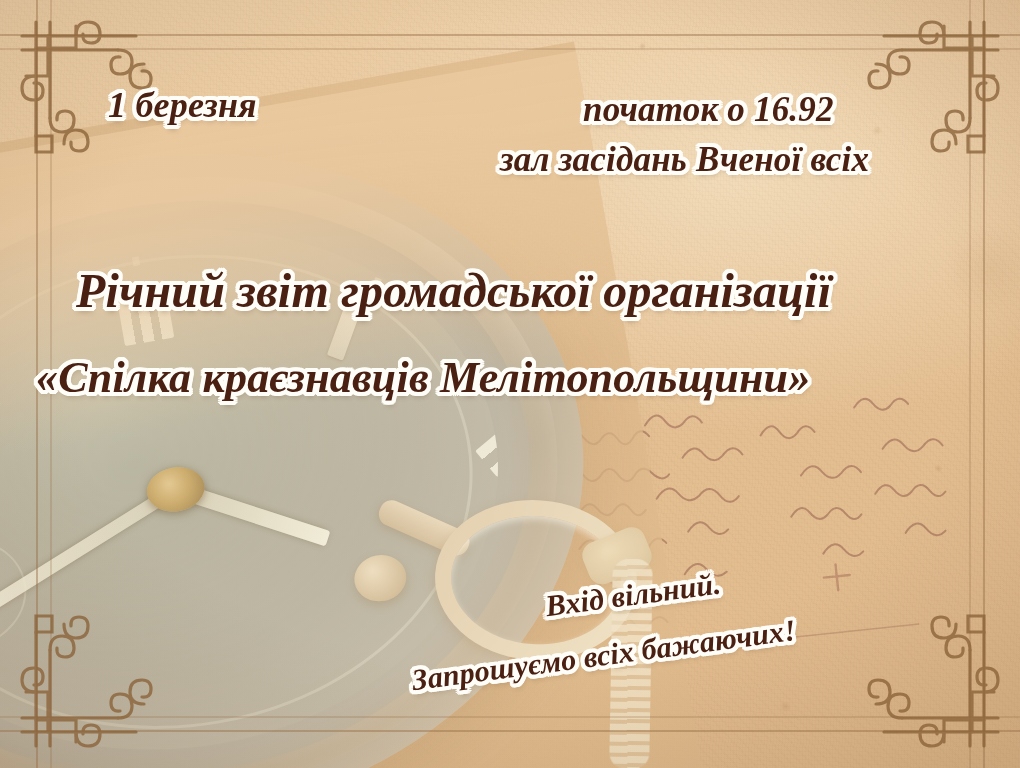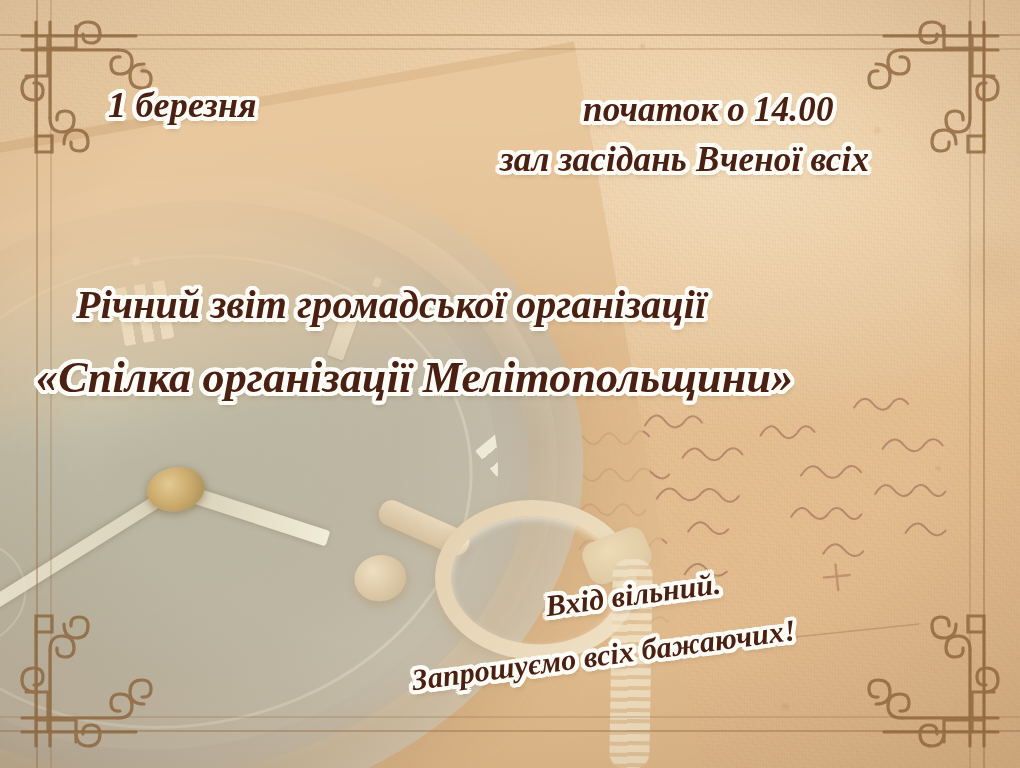--- a/index.html
+++ b/index.html
@@ -292,21 +292,21 @@
       -2px -4px 0 #fffdf7, 2px -4px 0 #fffdf7, -4px -2px 0 #fffdf7, 4px -2px 0 #fffdf7,
       -4px 2px 0 #fffdf7, 4px 2px 0 #fffdf7, -2px 4px 0 #fffdf7, 2px 4px 0 #fffdf7,
       1px 5px 5px rgba(90,60,34,.30);
     -webkit-text-stroke: 0;
   }
 
   #date-text     { left: 108px; top: 84px;  font-size: 36px; }
   #time-text     { left: 583px; top: 90px;  font-size: 35px; }
   #venue-text    { left: 500px; top: 140px; font-size: 35px; }
 
-  #title-line-1  { left: 76px;  top: 281px; font-size: 40px; }
+  #title-line-1  { left: 76px;  top: 263px; font-size: 48px; }
   #title-line-2  { left: 36px;  top: 352px; font-size: 44px; }
 
   .bottom-block {
     position: absolute;
     left: 400px; top: 560px;
     width: 560px; height: 140px;
     transform: rotate(-7.5deg);
   }
   #free-entry    { left: 150px; top: 12px;  font-size: 30px; }
   #invite-text   { left: 8px;   top: 68px;  font-size: 30px; }
@@ -482,26 +482,26 @@
         <path d="M32 100 q0 14 12 14 t12 -12 q0 -9 -9 -9 t-8 9"></path>
         <path d="M18 118 H34 V134 H18 Z"></path>
         <path d="M46 126 q0 -14 12 -14 t12 12 q0 9 -9 9 t-8 -9"></path>
         <path d="M126 46 q-14 0 -14 12 t12 12 q9 0 9 -9 t-9 -8"></path>
       </g>
     </svg>
   </div>
 
   <div class="txt" id="date-text">1 березня</div>
 
-  <div class="txt" id="time-text">початок о 14.00</div>
+  <div class="txt" id="time-text">початок о 16.92</div>
 
   <div class="txt" id="venue-text">зал засідань Вченої всіх</div>
 
   <div class="txt" id="title-line-1">Річний звіт громадської організації</div>
 
-  <div class="txt" id="title-line-2">«Спілка організації Мелітопольщини»</div>
+  <div class="txt" id="title-line-2">«Спілка краєзнавців Мелітопольщини»</div>
 
   <div class="bottom-block">
     <div class="txt" id="free-entry">Вхід вільний.</div>
     <div class="txt" id="invite-text">Запрошуємо всіх бажаючих!</div>
   </div>
 
 </div>
 
 </body></html>

